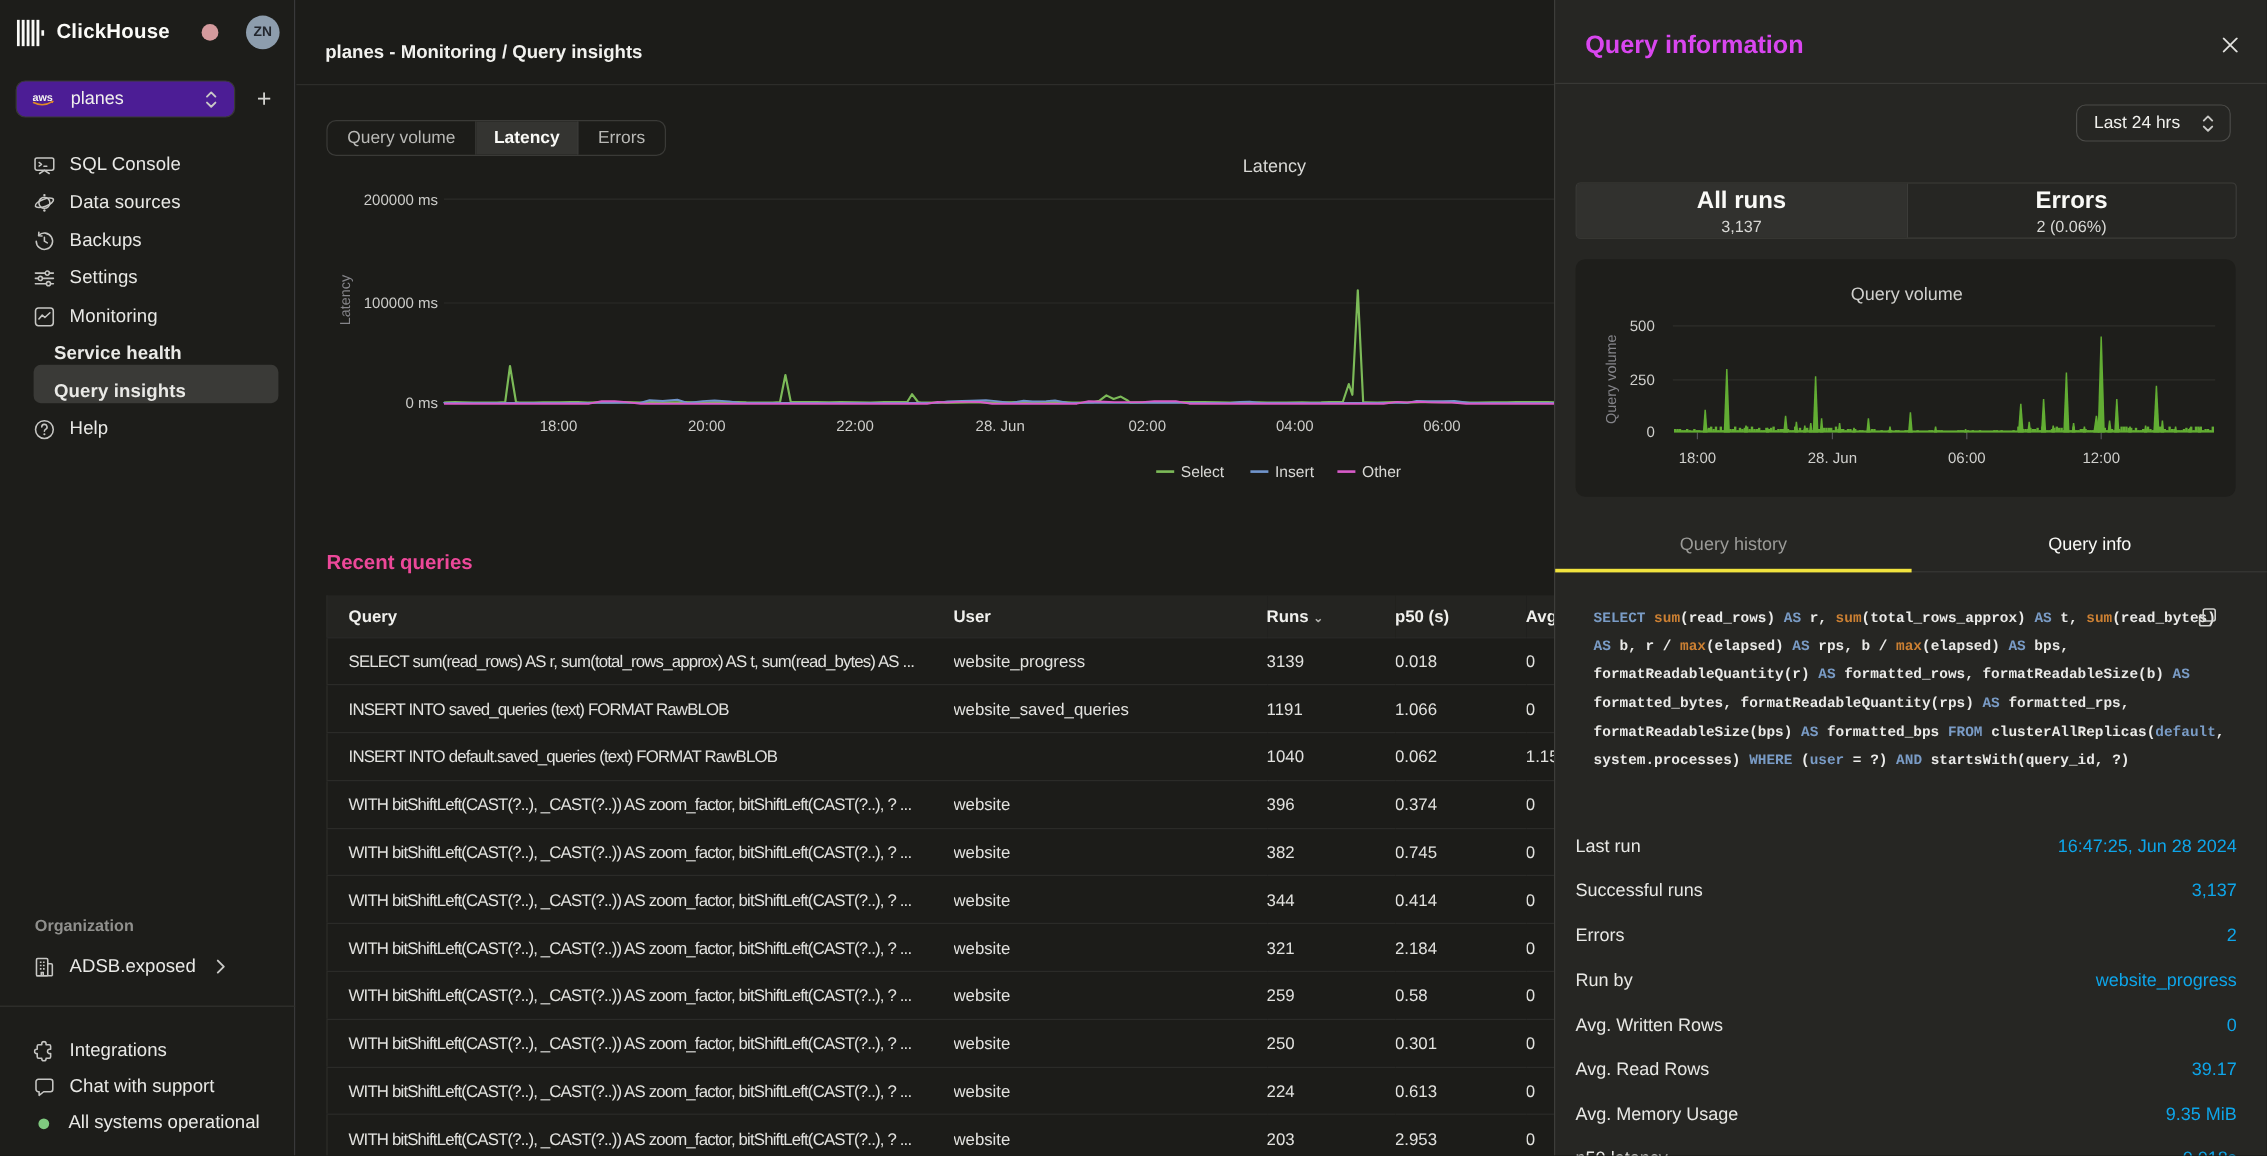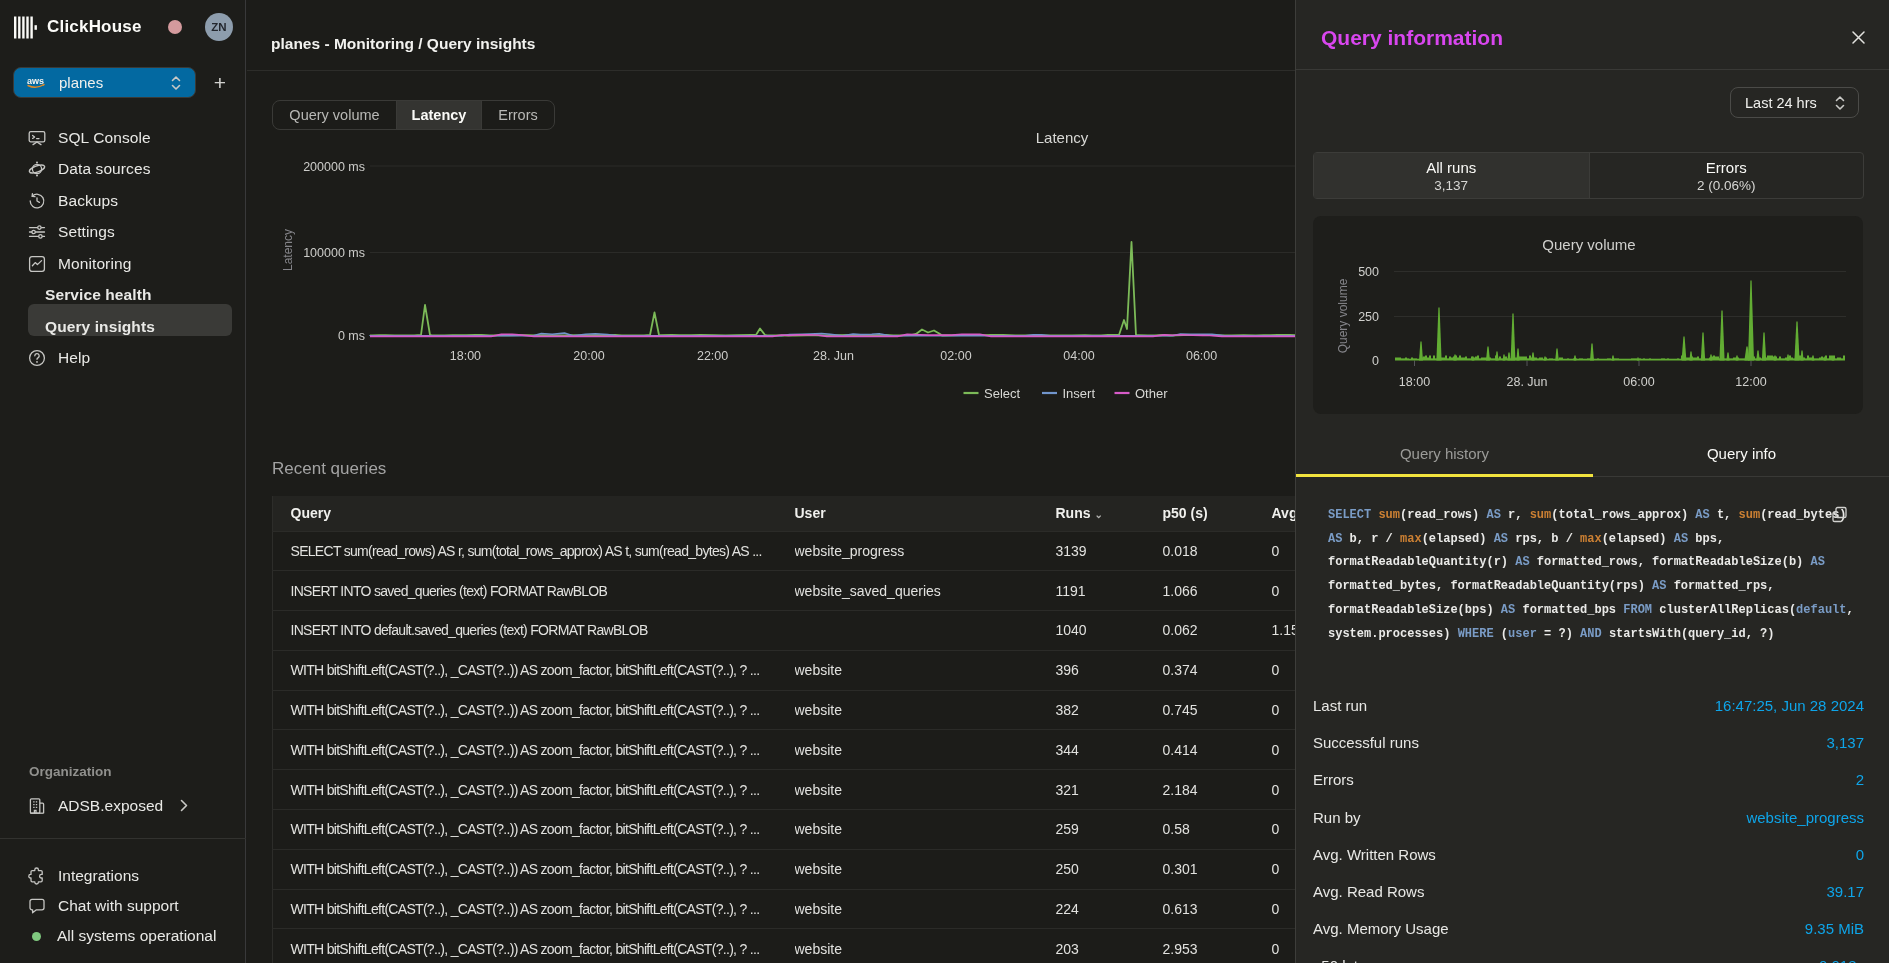--- a/index.html
+++ b/index.html
@@ -5,21 +5,21 @@
 * { margin:0; padding:0; box-sizing:border-box; }
 html,body { width:1889px; height:963px; overflow:hidden; }
 body { background:#1c1c19; font-family:"Liberation Sans", sans-serif; color:#e8e8e5; position:relative; }
 .abs { position:absolute; }
 
 
 #sidebar { position:absolute; left:0; top:0; width:246px; height:963px; background:#1d1d1a; border-right:1px solid #39393a; }
 .ch-name { position:absolute; left:47px; top:17px; font-size:17px; font-weight:600; letter-spacing:0.2px; color:#fbfbf8; }
 .pink-dot { position:absolute; left:168px; top:20px; width:14px; height:14px; border-radius:50%; background:#d49a9d; }
 .avatar { position:absolute; left:205px; top:13px; width:28px; height:28px; border-radius:50%; background:#8d9dad; color:#23272e; font-size:11.5px; font-weight:700; display:flex; align-items:center; justify-content:center; }
-.svc-select { position:absolute; left:13px; top:67px; width:183px; height:31px; background:#0369a1; border:1px solid #3a3a37; border-radius:8px; display:flex; align-items:center; }
+.svc-select { position:absolute; left:13px; top:67px; width:183px; height:31px; background:#4c1d95; border:1px solid #3a3a37; border-radius:8px; display:flex; align-items:center; }
 .svc-select .aws { margin-left:13px; }
 .svc-select .nm { margin-left:13px; font-size:15px; color:#f0f0ed; }
 .svc-select .chev { position:absolute; right:14px; top:7px; }
 .plus-btn { position:absolute; left:205px; top:67px; width:30px; height:31px; color:#d2d2cf; font-size:21px; font-weight:300; display:flex; align-items:center; justify-content:center; }
 #nav { position:absolute; left:14px; top:115px; width:218px; }
 .nav-item { height:31.5px; display:flex; align-items:flex-end; border-radius:6px; padding-left:14px; }
 .nav-item svg { margin-right:12px; flex:none; }
 .nav-item span { font-size:15.5px; color:#e9e9e6; letter-spacing:0.1px; }
 .nav-sub { margin-left:14px; padding-left:17px; width:204px;font-weight:bold; }
 .nav-sel { background:#3a3a37; }
@@ -41,40 +41,40 @@
 
 #main { position:absolute; left:247px; top:16px; width:1642px; height:963px;border-radius:20px; }
 .main-hd { position:absolute; left:0; top:0; width:100%; height:55px; border-bottom:1px solid #2d2d2a; }
 .main-hd h1 { position:absolute; left:24px; top:19px; font-size:15.5px; font-weight:700; color:#f2f2ef; }
 .tabgroup { position:absolute; left:25px; top:84px; height:30px; display:flex; border:1px solid #3a3a37; border-radius:8px; overflow:hidden; }
 .tabgroup .tg { display:flex; align-items:center; justify-content:center; font-size:14.5px; color:#b9b9b6; border-right:1px solid #3a3a37; }
 .tabgroup .tg:last-child { border-right:none; }
 .tabgroup .tg.on { background:#343431; color:#fafaf7; font-weight:600; }
 
 
-.rq-title { position:absolute; left:25px; top:458px; font-size:17px; font-weight:400; color:#a3a3a3; }
+.rq-title { position:absolute; left:25px; top:458px; font-size:17px; font-weight:700; color:#ec4899; }
 #rqtable { position:absolute; left:25px; top:496px; width:1588px; border-collapse:collapse; table-layout:fixed; border-left:1px solid #2d2d2a; }
 #rqtable th { background:#242421; font-size:14px; font-weight:700; color:#f0f0ed; text-align:left; height:35px; }
 #rqtable td { font-size:14px; color:#e2e2df; height:39.8px; border-top:1px solid #2b2b28; white-space:nowrap; overflow:hidden; }
 #rqtable col.c1 { width:522px; } #rqtable col.c2 { width:261px; } #rqtable col.c3 { width:107px; } #rqtable col.c4 { width:109px; } #rqtable col.c5 { width:589px; }
 #rqtable th:first-child, #rqtable td:first-child { padding-left:17.5px; }
 #rqtable td.cq { text-overflow:clip; padding-right:14px; letter-spacing:-0.7px; }
 .sorticon { font-size:10px; color:#b5b5b2; }
 
 
 #panel { position:absolute; left:1295px; top:0; width:594px; height:963px; background:#262623; border-left:1px solid #3d3d3a; z-index:10; }
 .p-hd { position:absolute; left:0; top:0; width:100%; height:70px; border-bottom:1px solid #393936; }
 .p-hd h2 { position:absolute; left:25px; top:26px; font-size:21px; font-weight:700; color:#d946ef; }
 .p-close { position:absolute; right:24px; top:31px; }
 .p-select { position:absolute; left:434px; top:87px; width:129px; height:31px; border:1px solid #4b4b48; border-radius:8px; display:flex; align-items:center; }
 .p-select span { margin-left:14px; font-size:14.5px; color:#f0f0ed; }
 .p-select .chev { position:absolute; right:13px; top:7px; }
 .p-tabs { position:absolute; left:17px; top:152px; width:551px; height:47px; border:1px solid #3c3c39; border-radius:4px; display:flex; }
 .p-tab { width:50%; display:flex; flex-direction:column; align-items:center; justify-content:center; }
-.p-tab .t1 { font-size:15px; font-weight:400; color:#fafaf7; }
+.p-tab .t1 { font-size:20px; font-weight:700; color:#fafaf7; }
 .p-tab .t2 { font-size:13.5px; color:#d8d8d5; margin-top:2px; }
 .p-tab.sel { background:#31312e; }
 .p-tab + .p-tab { border-left:1px solid #3c3c39; }
 .p-chartbox { position:absolute; left:17px; top:216px; width:550px; height:198px; background:#1e1e1b; border-radius:8px; }
 .p-tabs2 { position:absolute; left:0; top:431px; width:594px; height:46px; border-bottom:1px solid #393936; display:flex; }
 .p-tabs2 .pt { width:297px; display:flex; align-items:center; justify-content:center; font-size:15px; }
 .p-tabs2 .pt.on { color:#fafaf7; font-weight:500; }
 .p-tabs2 .pt.off { color:#9b9b98; }
 .yline { position:absolute; left:0; top:474px; width:297px; height:3px; background:#f1e33e; z-index:2; }
 .codewrap { position:absolute; left:32px; top:504px; width:536px; font-family:"Liberation Mono", monospace; font-size:12px; font-weight:700; line-height:23.7px; color:#eaeae8; white-space:pre; }

